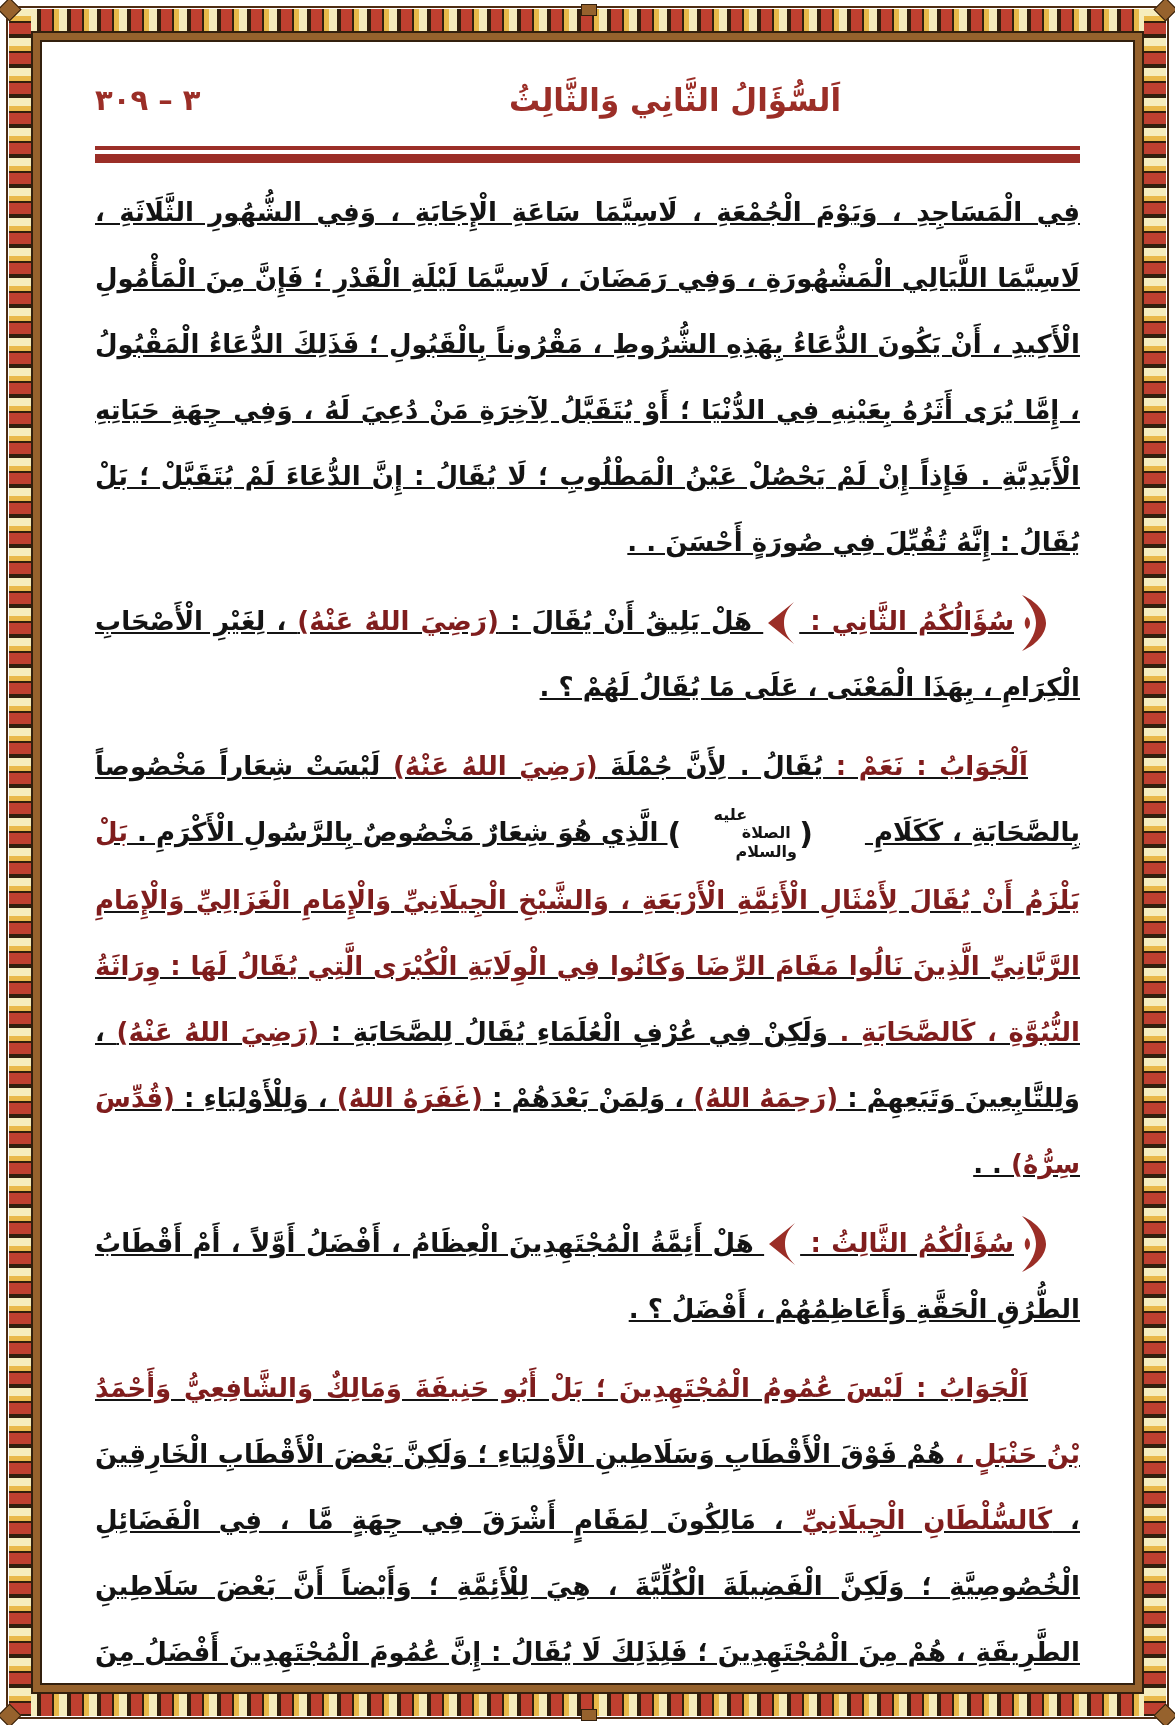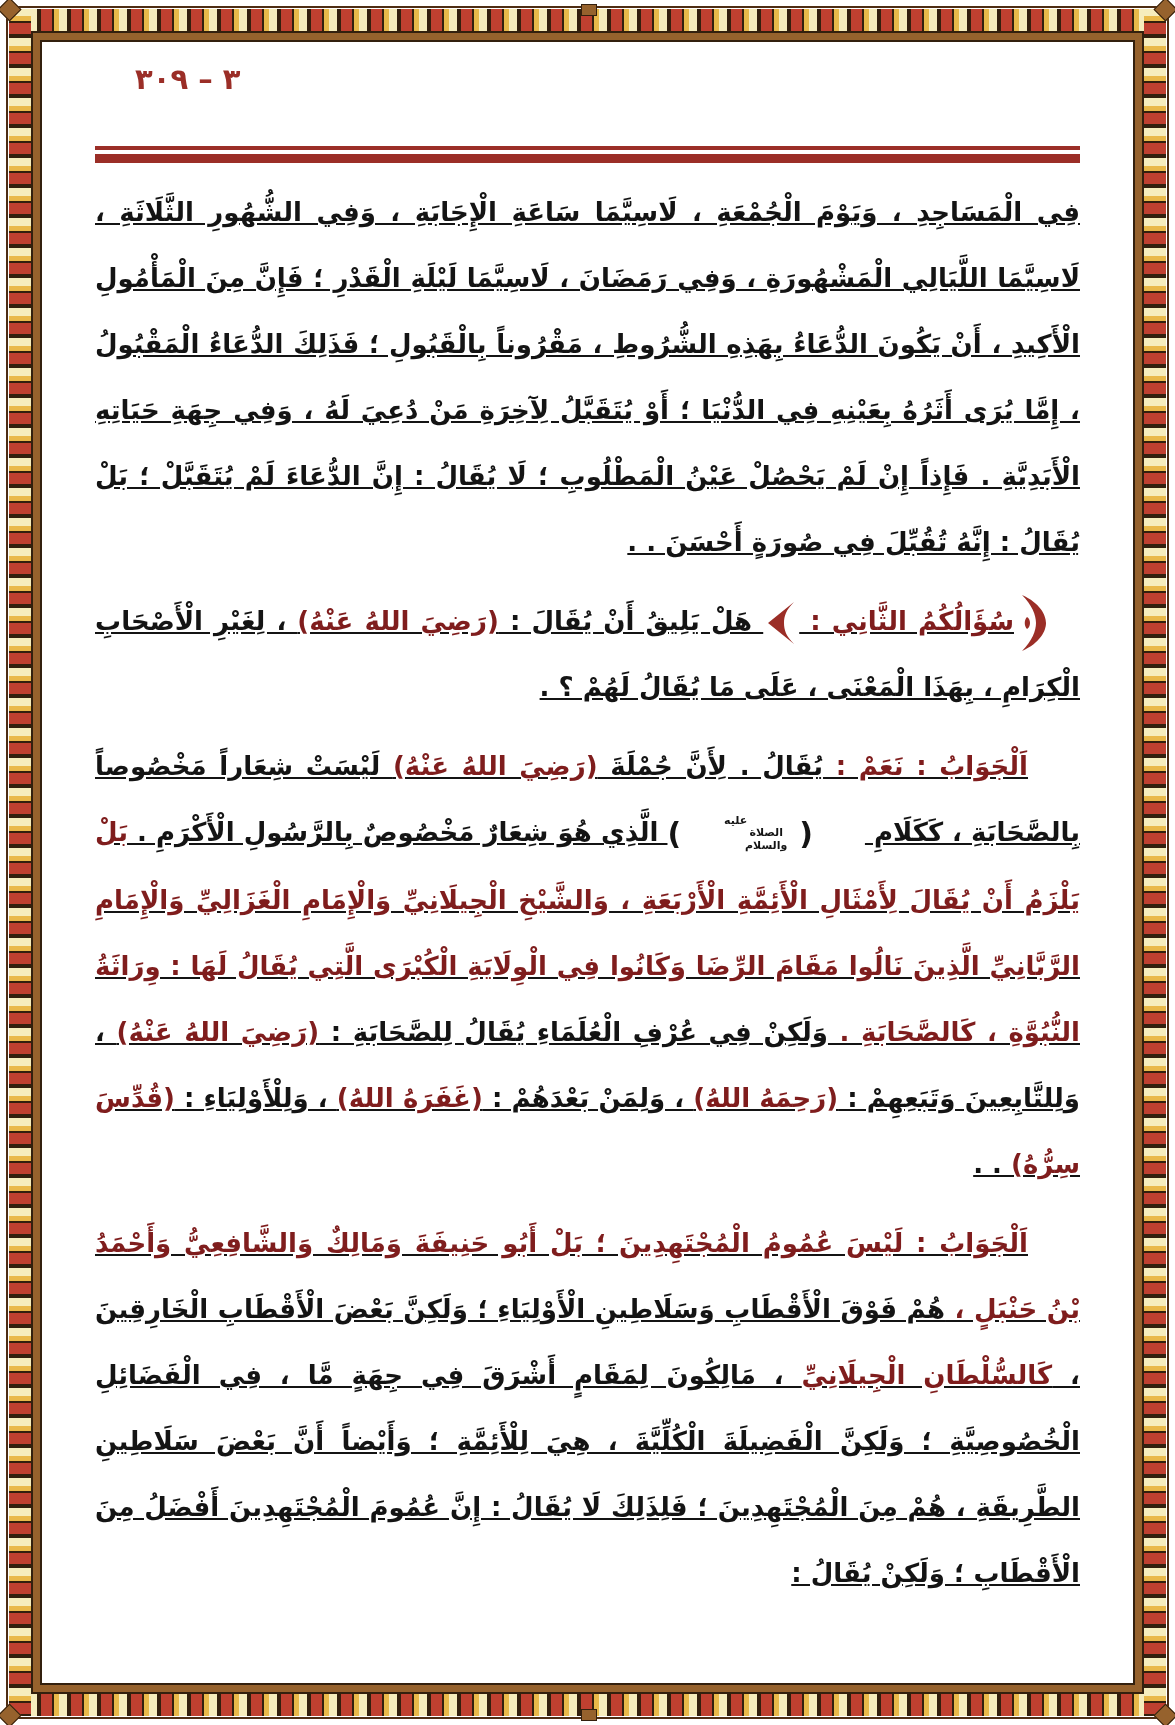--- a/index.html
+++ b/index.html
@@ -40,21 +40,21 @@
   .corner-tl{top:1px;left:1px;}
   .corner-tr{top:1px;right:1px;}
   .corner-bl{bottom:1px;left:1px;}
   .corner-br{bottom:1px;right:1px;}
 
   
   .content{
     position:absolute;left:95px;right:95px;top:62px;bottom:46px;
     direction:rtl;overflow:hidden;
   }
-  .header{display:flex;direction:ltr;height:76px;margin-left:40px;}
+  .header{display:flex;direction:ltr;align-items:center;height:76px;}
   .page-number{
     width:175px;text-align:left;direction:rtl;
     font-size:29px;font-weight:bold;color:#9b2e27;letter-spacing:2px;
   }
   .title-wrap{flex:1;text-align:center;}
   .title{
     margin:0;display:inline-block;font-size:31px;font-weight:bold;color:#9b2e27;
   }
   .rule{margin-top:8px;}
   .rule-thin{height:4px;background:#9b2e27;}
@@ -67,21 +67,21 @@
   }
   .para{margin:0 0 13px 0;text-decoration:underline;}
   .para.indent-1{text-indent:26px;}
   .para.indent-2{text-indent:52px;}
   .black{color:#141414;}
   .red{color:#7f1d1d;}
 
   .seal{display:inline-flex;align-items:center;white-space:nowrap;vertical-align:middle;}
   .seal .paren{font-size:30px;font-weight:bold;color:#141414;}
   .seal-text{
-    display:inline-block;width:66px;font-size:11px;line-height:1.15;
+    display:inline-block;width:66px;font-size:16px;line-height:1.15;
     font-weight:bold;color:#141414;text-align:center;white-space:normal;
     vertical-align:middle;
   }
   svg.orn{vertical-align:middle;margin:0 5px;}
 </style>
 </head>
 <body>
 
 <div class="page">
 
@@ -96,35 +96,44 @@
   <div class="corner corner-tl"></div>
   <div class="corner corner-tr"></div>
   <div class="corner corner-bl"></div>
   <div class="corner corner-br"></div>
   <div class="tab tab-top"></div>
   <div class="tab tab-bottom"></div>
 
   <div class="content">
     <div class="header">
       <div class="page-number">٣ – ٣٠٩</div>
+      <div class="title-wrap">
+        <h1 class="title">اَلسُّؤَالُ الثَّانِي وَالثَّالِثُ</h1>
+      </div>
     </div>
     <div class="rule">
       <div class="rule-thin"></div>
       <div class="rule-gap"></div>
       <div class="rule-thick"></div>
     </div>
     <div class="bodytext" id="paragraphs">
         <p class="para indent-0"><span class="black">فِي الْمَسَاجِدِ ، وَيَوْمَ الْجُمْعَةِ ، لَاسِيَّمَا سَاعَةِ الْإِجَابَةِ ، وَفِي الشُّهُورِ الثَّلَاثَةِ ، لَاسِيَّمَا اللَّيَالِي الْمَشْهُورَةِ ، وَفِي رَمَضَانَ ، لَاسِيَّمَا لَيْلَةِ الْقَدْرِ ؛ فَإِنَّ مِنَ الْمَأْمُولِ الْأَكِيدِ ، أَنْ يَكُونَ الدُّعَاءُ بِهَذِهِ الشُّرُوطِ ، مَقْرُوناً بِالْقَبُولِ ؛ فَذَلِكَ الدُّعَاءُ الْمَقْبُولُ ، إِمَّا يُرَى أَثَرُهُ بِعَيْنِهِ فِي الدُّنْيَا ؛ أَوْ يُتَقَبَّلُ لِآخِرَةِ مَنْ دُعِيَ لَهُ ، وَفِي جِهَةِ حَيَاتِهِ الْأَبَدِيَّةِ . فَإِذاً إِنْ لَمْ يَحْصُلْ عَيْنُ الْمَطْلُوبِ ؛ لَا يُقَالُ : إِنَّ الدُّعَاءَ لَمْ يُتَقَبَّلْ ؛ بَلْ يُقَالُ : إِنَّهُ تُقُبِّلَ فِي صُورَةٍ أَحْسَنَ . .</span></p>
         <p class="para indent-1"><svg class="orn" width="30" height="56" viewBox="0 0 30 56" xmlns="http://www.w3.org/2000/svg">
     <path d="M3,0 C21,8 27,20 27,28 C27,36 21,48 3,56 C13,46 17,36 17,28 C17,20 13,10 3,0 Z
              M8,22 C12,24 12,32 8,34 C5,31 5,25 8,22 Z" fill="#9b2e27"></path>
   </svg><span class="red">سُؤَالُكُمُ الثَّانِي : </span><svg class="orn" width="26" height="42" viewBox="0 0 26 42" xmlns="http://www.w3.org/2000/svg">
     <path d="M0,21 L26,0 C18,8 16,14 16,21 C16,28 18,34 26,42 Z" fill="#9b2e27"></path>
   </svg><span class="black"> هَلْ يَلِيقُ أَنْ يُقَالَ : </span><span class="red">(رَضِيَ اللهُ عَنْهُ)</span><span class="black"> ، لِغَيْرِ الْأَصْحَابِ الْكِرَامِ ، بِهَذَا الْمَعْنَى ، عَلَى مَا يُقَالُ لَهُمْ ؟ .</span></p>
         <p class="para indent-2"><span class="red">اَلْجَوَابُ : نَعَمْ : </span><span class="black">يُقَالُ . لِأَنَّ جُمْلَةَ </span><span class="red">(رَضِيَ اللهُ عَنْهُ)</span><span class="black"> لَيْسَتْ شِعَاراً مَخْصُوصاً بِالصَّحَابَةِ ، كَكَلَامِ </span><span class="seal">
             <span class="paren">(</span>
             <span class="seal-text">عليه الصلاة والسلام</span>
             <span class="paren">)</span>
           </span><span class="black"> الَّذِي هُوَ شِعَارٌ مَخْصُوصٌ بِالرَّسُولِ الْأَكْرَمِ . </span><span class="red">بَلْ يَلْزَمُ أَنْ يُقَالَ لِأَمْثَالِ الْأَئِمَّةِ الْأَرْبَعَةِ ، وَالشَّيْخِ الْجِيلَانِيِّ وَالْإِمَامِ الْغَزَالِيِّ وَالْإِمَامِ الرَّبَّانِيِّ الَّذِينَ نَالُوا مَقَامَ الرِّضَا وَكَانُوا فِي الْوِلَايَةِ الْكُبْرَى الَّتِي يُقَالُ لَهَا : وِرَاثَةُ النُّبُوَّةِ ، كَالصَّحَابَةِ . </span><span class="black">وَلَكِنْ فِي عُرْفِ الْعُلَمَاءِ يُقَالُ لِلصَّحَابَةِ : </span><span class="red">(رَضِيَ اللهُ عَنْهُ)</span><span class="black"> ، وَلِلتَّابِعِينَ وَتَبَعِهِمْ : </span><span class="red">(رَحِمَهُ اللهُ)</span><span class="black"> ، وَلِمَنْ بَعْدَهُمْ : </span><span class="red">(غَفَرَهُ اللهُ)</span><span class="black"> ، وَلِلْأَوْلِيَاءِ : </span><span class="red">(قُدِّسَ سِرُّهُ)</span><span class="black"> . .</span></p>
+        <p class="para indent-1"><svg class="orn" width="30" height="56" viewBox="0 0 30 56" xmlns="http://www.w3.org/2000/svg">
+    <path d="M3,0 C21,8 27,20 27,28 C27,36 21,48 3,56 C13,46 17,36 17,28 C17,20 13,10 3,0 Z
+             M8,22 C12,24 12,32 8,34 C5,31 5,25 8,22 Z" fill="#9b2e27"></path>
+  </svg><span class="red">سُؤَالُكُمُ الثَّالِثُ : </span><svg class="orn" width="26" height="42" viewBox="0 0 26 42" xmlns="http://www.w3.org/2000/svg">
+    <path d="M0,21 L26,0 C18,8 16,14 16,21 C16,28 18,34 26,42 Z" fill="#9b2e27"></path>
+  </svg><span class="black"> هَلْ أَئِمَّةُ الْمُجْتَهِدِينَ الْعِظَامُ ، أَفْضَلُ أَوَّلاً ، أَمْ أَقْطَابُ الطُّرُقِ الْحَقَّةِ وَأَعَاظِمُهُمْ ، أَفْضَلُ ؟ .</span></p>
         <p class="para indent-2"><span class="red">اَلْجَوَابُ : لَيْسَ عُمُومُ الْمُجْتَهِدِينَ ؛ بَلْ أَبُو حَنِيفَةَ وَمَالِكٌ وَالشَّافِعِيُّ وَأَحْمَدُ بْنُ حَنْبَلٍ ، </span><span class="black">هُمْ فَوْقَ الْأَقْطَابِ وَسَلَاطِينِ الْأَوْلِيَاءِ ؛ وَلَكِنَّ بَعْضَ الْأَقْطَابِ الْخَارِقِينَ ، </span><span class="red">كَالسُّلْطَانِ الْجِيلَانِيِّ</span><span class="black"> ، مَالِكُونَ لِمَقَامٍ أَشْرَقَ فِي جِهَةٍ مَّا ، فِي الْفَضَائِلِ الْخُصُوصِيَّةِ ؛ وَلَكِنَّ الْفَضِيلَةَ الْكُلِّيَّةَ ، هِيَ لِلْأَئِمَّةِ ؛ وَأَيْضاً أَنَّ بَعْضَ سَلَاطِينِ الطَّرِيقَةِ ، هُمْ مِنَ الْمُجْتَهِدِينَ ؛ فَلِذَلِكَ لَا يُقَالُ : إِنَّ عُمُومَ الْمُجْتَهِدِينَ أَفْضَلُ مِنَ الْأَقْطَابِ ؛ وَلَكِنْ يُقَالُ : </span></p>
       </div>
   </div>
 </div>
 
 </body></html>

